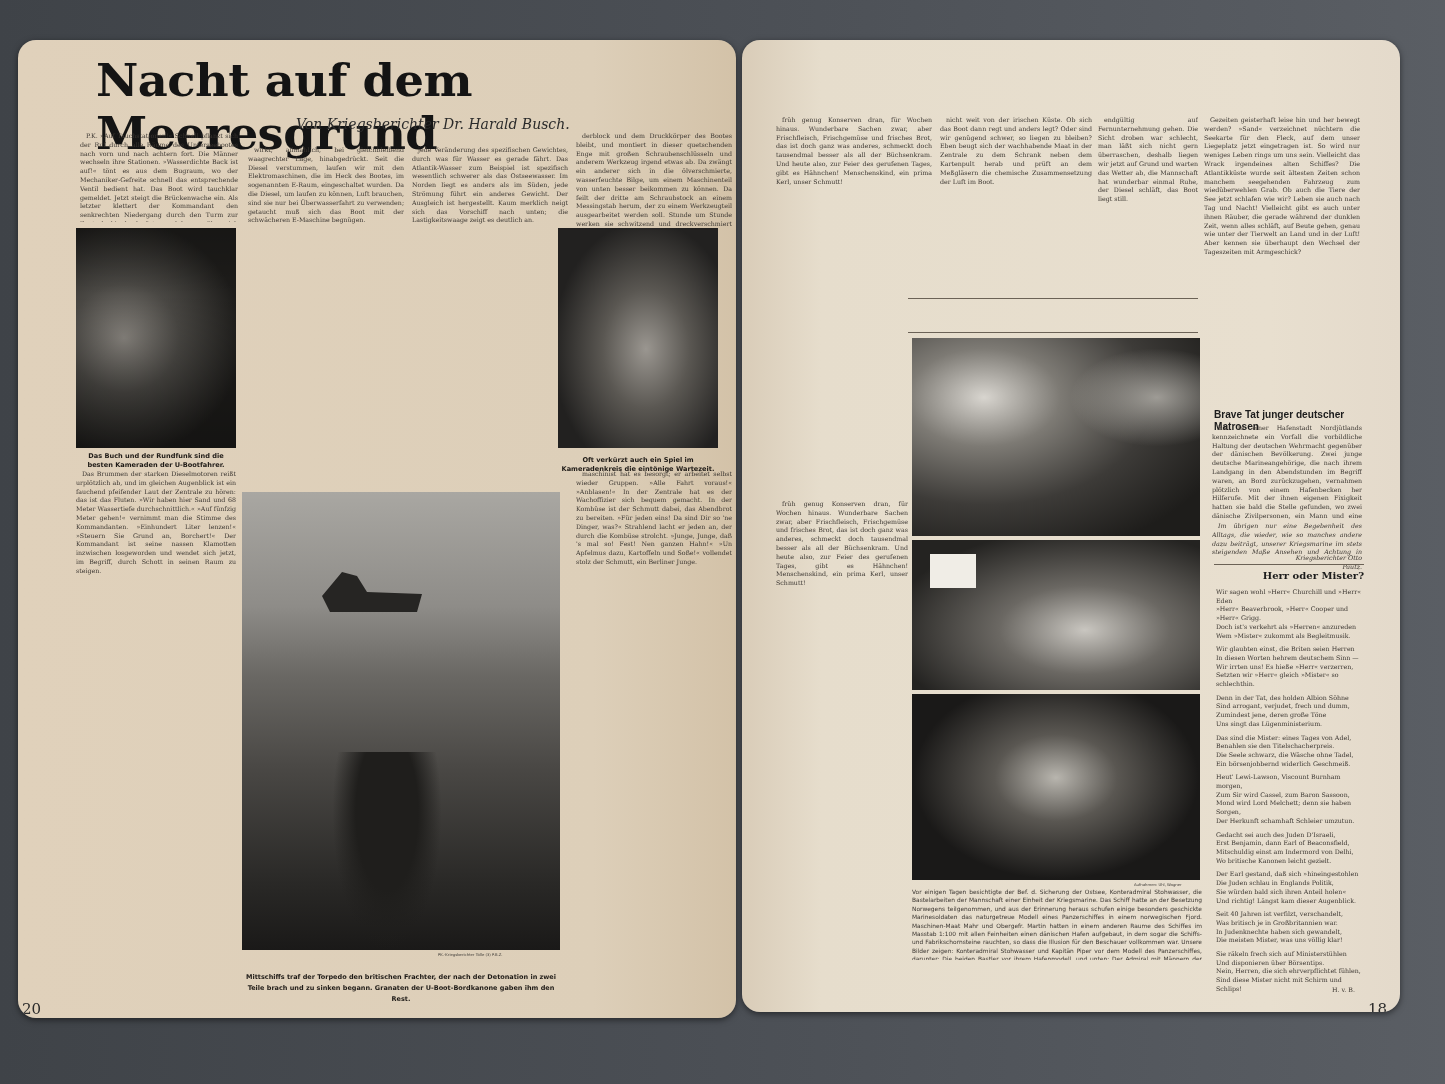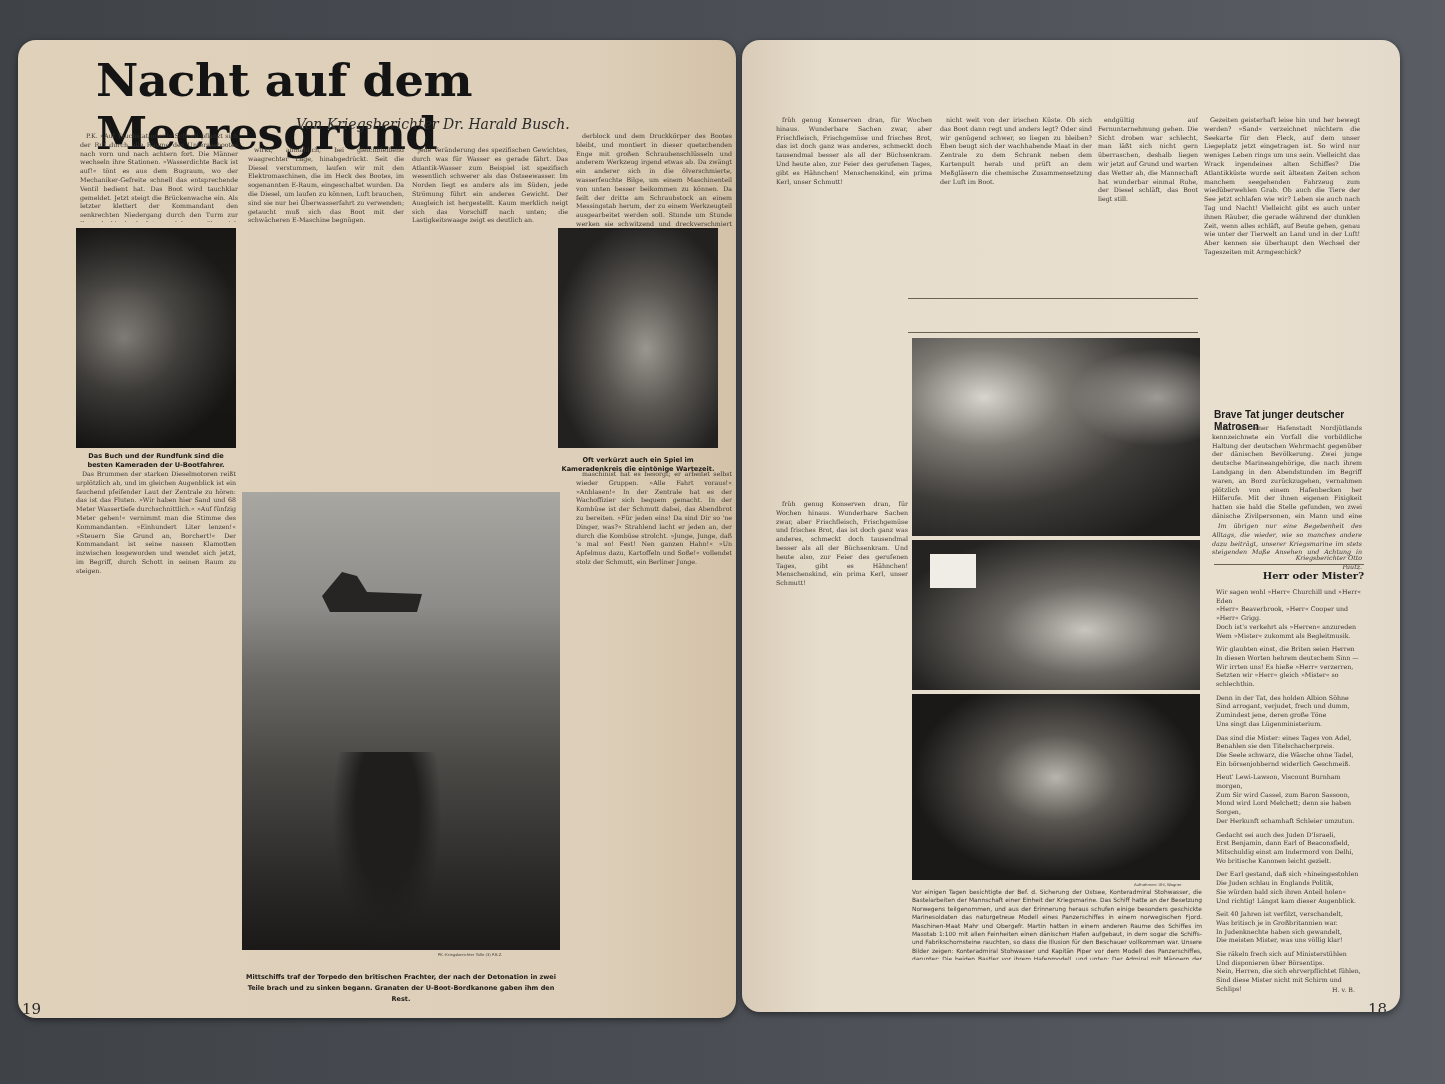--- a/index.html
+++ b/index.html
@@ -66,21 +66,21 @@
     </div>
 
   <div class="photo" style="left:224px;top:452px;width:318px;height:458px;">
     <div class="shade" style="background:linear-gradient(180deg,#a9a7a2 0%,#8e8c88 25%,#6a6864 40%,#4a4845 60%,#2a2927 85%,#1a1918 100%);"></div>
     <div style="position:absolute;left:80px;top:80px;width:100px;height:40px;background:#262523;clip-path:polygon(0 60%,20% 0,35% 10%,45% 50%,100% 55%,95% 100%,8% 100%);"></div>
     <div style="position:absolute;left:90px;top:260px;width:110px;height:200px;background:radial-gradient(ellipse at 50% 30%,#1f1e1c 40%,transparent 70%);"></div>
   </div>
   <div class="credit" style="left:420px;top:912px;">PK.-Kriegsberichter Tölle (3) P.B.Z.</div>
   <div class="bigcap" style="left:224px;top:932px;width:318px;font-size:6.5px;line-height:11px;">Mittschiffs traf der Torpedo den britischen Frachter, der nach der Detonation in zwei Teile brach und zu sinken begann. Granaten der U-Boot-Bordkanone gaben ihm den Rest.</div>
 
-  <div class="pnum" style="left:4px;top:960px;">19</div>
+  <div class="pnum" style="left:4px;top:960px;">20</div>
 </div>
 
 <div class="page right">
   <div class="col" style="left:34px;top:76px;width:156px;height:370px;">
       <p>früh genug Konserven dran, für Wochen hinaus. Wunderbare Sachen zwar, aber Frischfleisch, Frischgemüse und frisches Brot, das ist doch ganz was anderes, schmeckt doch tausendmal besser als all der Büchsenkram. Und heute also, zur Feier des gerufenen Tages, gibt es Hähnchen! Menschenskind, ein prima Kerl, unser Schmutt!</p>
     </div>
   <div class="col" style="left:198px;top:76px;width:152px;height:180px;">
       <p>nicht weit von der irischen Küste. Ob sich das Boot dann regt und anders legt? Oder sind wir genügend schwer, so liegen zu bleiben? Eben beugt sich der wachhabende Maat in der Zentrale zu dem Schrank neben dem Kartenpult herab und prüft an dem Meßgläsern die chemische Zusammensetzung der Luft im Boot.</p>
     </div>
   <div class="col" style="left:356px;top:76px;width:100px;height:180px;">

